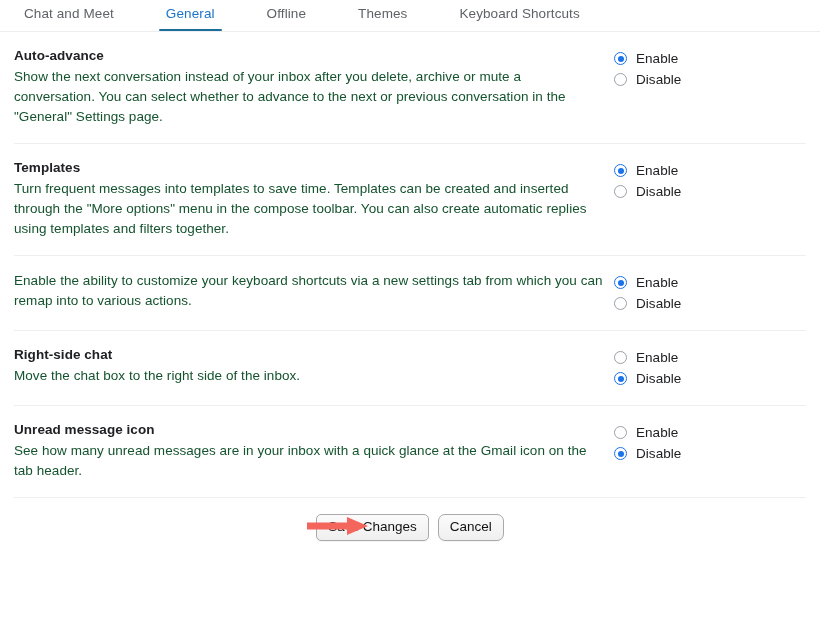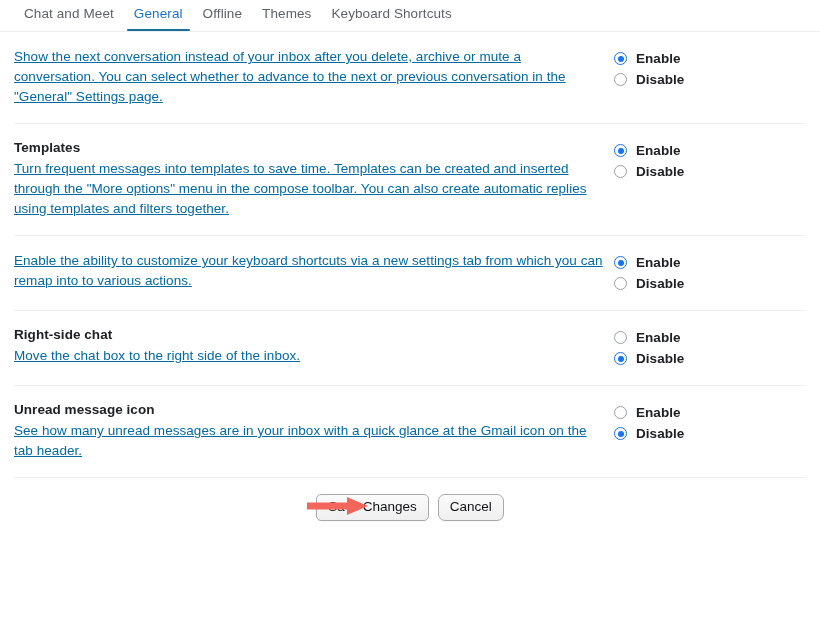--- a/index.html
+++ b/index.html
@@ -16,20 +16,21 @@
   }
 
   
   .tabbar {
     position: relative;
     height: 32px;
     padding-left: 14px;
     display: flex;
     align-items: flex-start;
     box-sizing: border-box;
+    gap: 32px;
   }
   .tabbar::after {
     content: "";
     position: absolute;
     left: 0;
     right: 0;
     top: 31px;
     height: 1px;
     background: #eceef0;
   }
@@ -83,24 +84,23 @@
   .row-title {
     font-size: 13.5px;
     font-weight: bold;
     color: #202124;
     line-height: 17px;
     margin-bottom: 3px;
     letter-spacing: 0.05px;
   }
   .row-desc {
     font-size: 13.5px;
-    color: #0369a1;
+    color: #14532d;
     line-height: 20px;
     letter-spacing: 0.05px;
-    text-decoration: underline;
   }
   .row-options {
     flex: 1 1 auto;
     padding-top: 1px;
   }
 
   .opt {
     display: flex;
     align-items: center;
     height: 21px;
@@ -127,21 +127,21 @@
     top: 50%;
     width: 6px;
     height: 6px;
     margin-left: -3px;
     margin-top: -3px;
     border-radius: 50%;
     background: #1a73e8;
   }
   .opt-label {
     font-size: 13.5px;
-    font-weight: bold;
+    font-weight: normal;
     color: #202124;
     line-height: 1;
     letter-spacing: 0.05px;
   }
 
   
   .footer {
     display: flex;
     align-items: center;
     justify-content: center;
@@ -180,20 +180,21 @@
     <div class="tab">Chat and Meet</div>
     <div class="tab active">General</div>
     <div class="tab">Offline</div>
     <div class="tab">Themes</div>
     <div class="tab">Keyboard Shortcuts</div>
   </div>
 
 <div class="settings">
     <div class="row">
       <div class="row-text">
+        <div class="row-title">Auto-advance</div>
         <div class="row-desc">Show the next conversation instead of your inbox after you delete, archive or mute a conversation. You can select whether to advance to the next or previous conversation in the "General" Settings page.</div>
       </div>
       <div class="row-options">
         <div class="opt">
           <span class="radio checked"></span>
           <span class="opt-label">Enable</span>
         </div>
         <div class="opt">
           <span class="radio"></span>
           <span class="opt-label">Disable</span>

